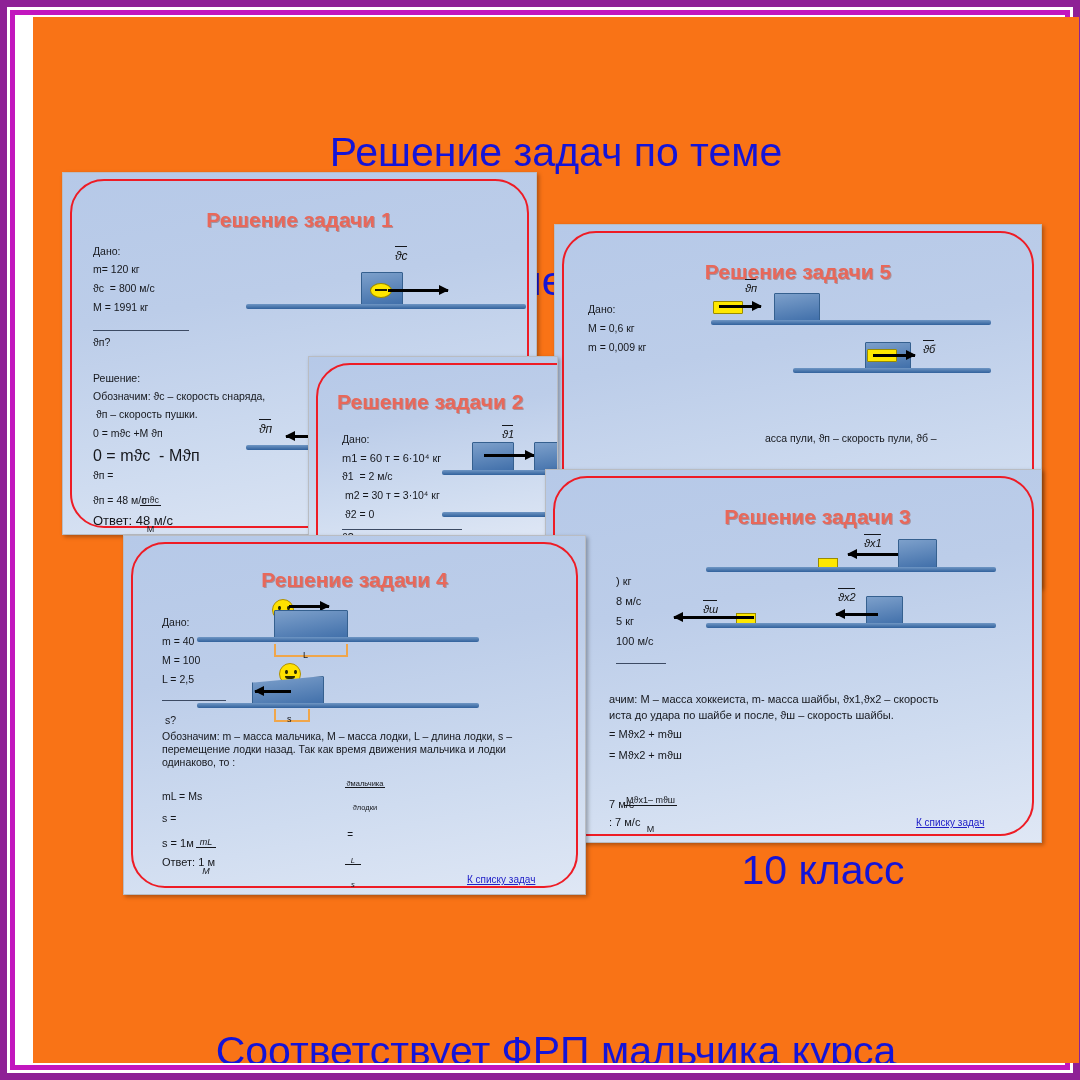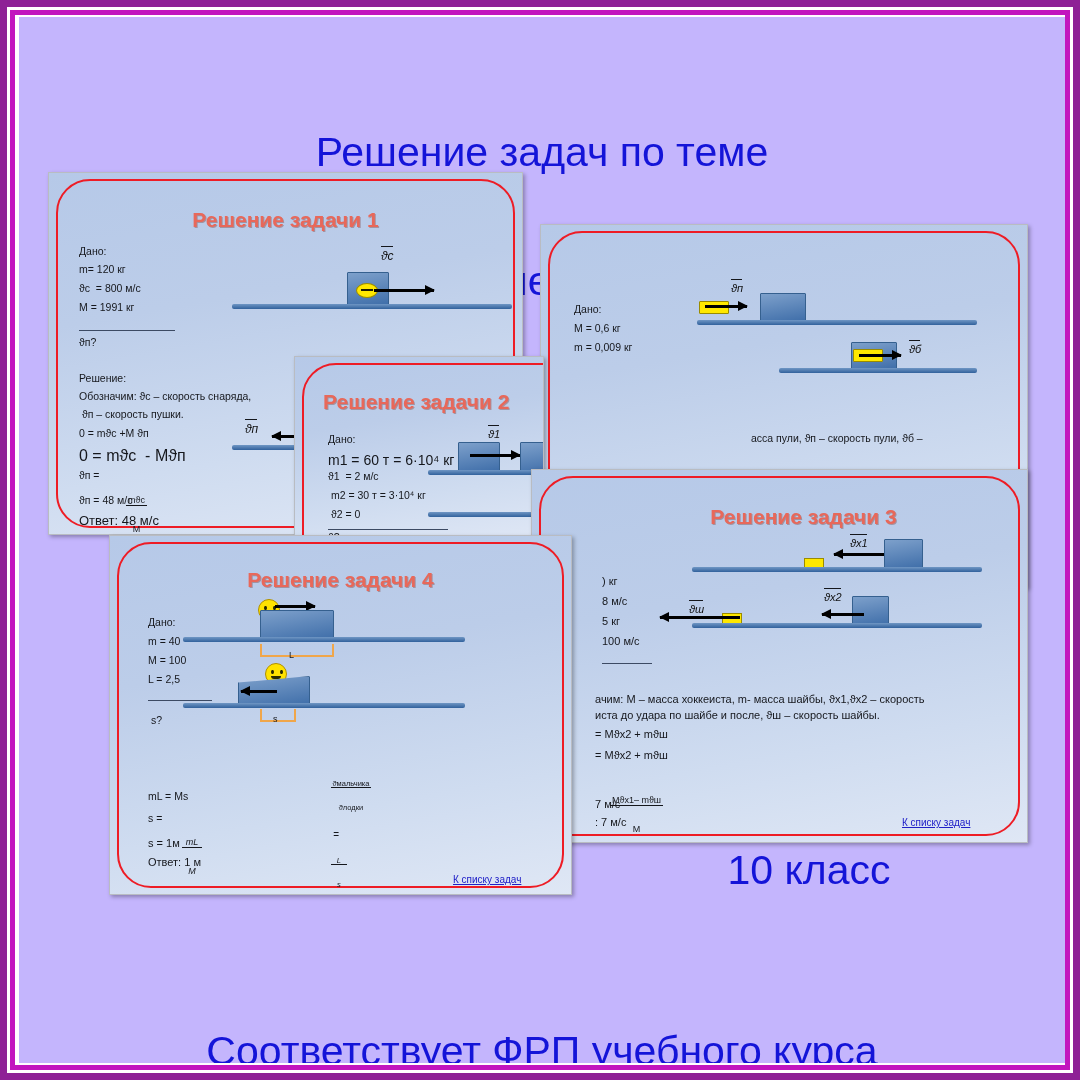--- a/index.html
+++ b/index.html
@@ -15,22 +15,22 @@
     position:absolute;left:0;top:0;width:1080px;height:1080px;
     box-sizing:border-box;
     border:7px solid #8e2196;
   }
   #frame-inner{
     position:absolute;left:10px;top:10px;width:1060px;height:1060px;
     box-sizing:border-box;
     border:5px solid #c216be;
   }
   #canvas{
-    position:absolute;left:19px;top:17px;width:1046px;height:1046px;
-    background:#c4b5fd;
+    position:absolute;left:33px;top:17px;width:1046px;height:1046px;
+    background:#f97316;
     overflow:hidden;
   }
 
   
   .headline{
     position:absolute;
     text-align:center;
     color:#1414d8;
     font-weight:400;
     letter-spacing:0px;
@@ -197,20 +197,21 @@
       <span class="vecbar">ϑп</span>
     </div>
     <div class="arrow-l" style="left:223px;top:262px;width:62px;"></div>
     <div class="box" style="left:283px;top:240px;width:40px;height:32px;"></div>
     <div class="ground" style="left:183px;top:272px;width:280px;"></div>
   </div>
 
   <div class="slide" style="left:521px;top:207px;width:488px;height:364px;z-index:20;">
     <div class="redframe"></div>
 
+    <div class="slide-title" style="top:35px;font-size:21px;">Решение задачи 5</div>
 
     <div class="txt" style="left:33px;top:78px;font-size:10.5px;">Дано:</div>
     <div class="txt" style="left:33px;top:97px;font-size:10.5px;">M = 0,6 кг</div>
     <div class="txt" style="left:33px;top:116px;font-size:10.5px;">m = 0,009 кг</div>
 
     <div class="vlabel" style="left:190px;top:57px;font-size:11px;">
       <span class="vecbar">ϑп</span>
     </div>
     <div class="bullet" style="left:158px;top:76px;width:28px;height:11px;"></div>
     <div class="arrow-r" style="left:164px;top:80px;width:42px;"></div>
@@ -227,21 +228,21 @@
 
     <div class="txt" style="left:210px;top:207px;font-size:10.5px;">асса пули, ϑп – скорость пули, ϑб –</div>
   </div>
 
   <div class="slide" style="left:275px;top:339px;width:250px;height:182px;z-index:30;">
     <div class="redframe" style="left:7px;top:6px;right:-240px;bottom:-150px;"></div>
 
     <div class="slide-title" style="top:33px;font-size:21px;width:470px;text-align:left;left:28px;">Решение задачи 2</div>
 
     <div class="txt" style="left:33px;top:76px;font-size:10.5px;">Дано:</div>
-    <div class="txt" style="left:33px;top:94px;font-size:14px;">m1 = 60 т = 6·10⁴ кг</div>
+    <div class="txt" style="left:33px;top:94px;font-size:11px;">m1 = 60 т = 6·10⁴ кг</div>
     <div class="txt" style="left:33px;top:113px;font-size:10.5px;">ϑ1  = 2 м/с</div>
     <div class="txt" style="left:33px;top:132px;font-size:10.5px;"> m2 = 30 т = 3·10⁴ кг</div>
     <div class="txt" style="left:33px;top:151px;font-size:10.5px;"> ϑ2 = 0</div>
     <div class="rule" style="left:33px;top:172px;width:120px;"></div>
     <div class="txt" style="left:33px;top:174px;font-size:10.5px;">ϑ?</div>
 
     <div class="vlabel" style="left:193px;top:71px;font-size:11px;">
       <span class="vecbar">ϑ1</span>
     </div>
     <div class="box" style="left:163px;top:85px;width:40px;height:28px;"></div>
@@ -317,20 +318,21 @@
     <div class="brace" style="left:150px;top:108px;width:70px;"></div>
     <div class="txt" style="left:179px;top:114px;font-size:9px;">L</div>
 
     <div class="smiley" style="left:155px;top:127px;width:20px;height:20px;"></div>
     <div class="box" style="left:128px;top:140px;width:70px;height:28px;clip-path:polygon(0 22%,100% 0,100% 100%,0 100%);"></div>
     <div class="arrow-l" style="left:131px;top:154px;width:36px;"></div>
     <div class="ground" style="left:73px;top:167px;width:282px;"></div>
     <div class="brace" style="left:150px;top:173px;width:32px;"></div>
     <div class="txt" style="left:163px;top:178px;font-size:9px;">s</div>
 
+    <div class="txtw" style="left:38px;top:194px;width:360px;font-size:10.5px;">Обозначим: m – масса мальчика, M – масса лодки, L – длина лодки, s – перемещение лодки назад. Так как время движения мальчика и лодки одинаково, то :</div>
     <div class="txt" style="left:208px;top:218px;font-size:7.5px;">
       <span class="frac">
         <span class="n">ϑмальчика</span>
         <span class="d">ϑлодки</span>
       </span>
       <span style="font-size:10px;"> = </span>
       <span class="frac" style="font-style:italic;">
         <span class="n">L</span>
         <span class="d">s</span>
       </span><span style="font-size:10px;">.</span>
@@ -346,17 +348,17 @@
     </div>
     <div class="txt" style="left:38px;top:300px;font-size:11px;">s = 1м</div>
     <div class="txt" style="left:38px;top:319px;font-size:11px;">Ответ: 1 м</div>
 
     <div class="link" style="left:343px;top:338px;font-size:10px;">К списку задач</div>
   </div>
 
   <div class="headline" id="grade-label">10 класс</div>
 
   <div class="headline" id="frp-label">
-    <div>Соответствует ФРП учебного курса</div>
+    <div>Соответствует ФРП мальчика курса</div>
     
   </div>
 
 </div>
 
 </body></html>

